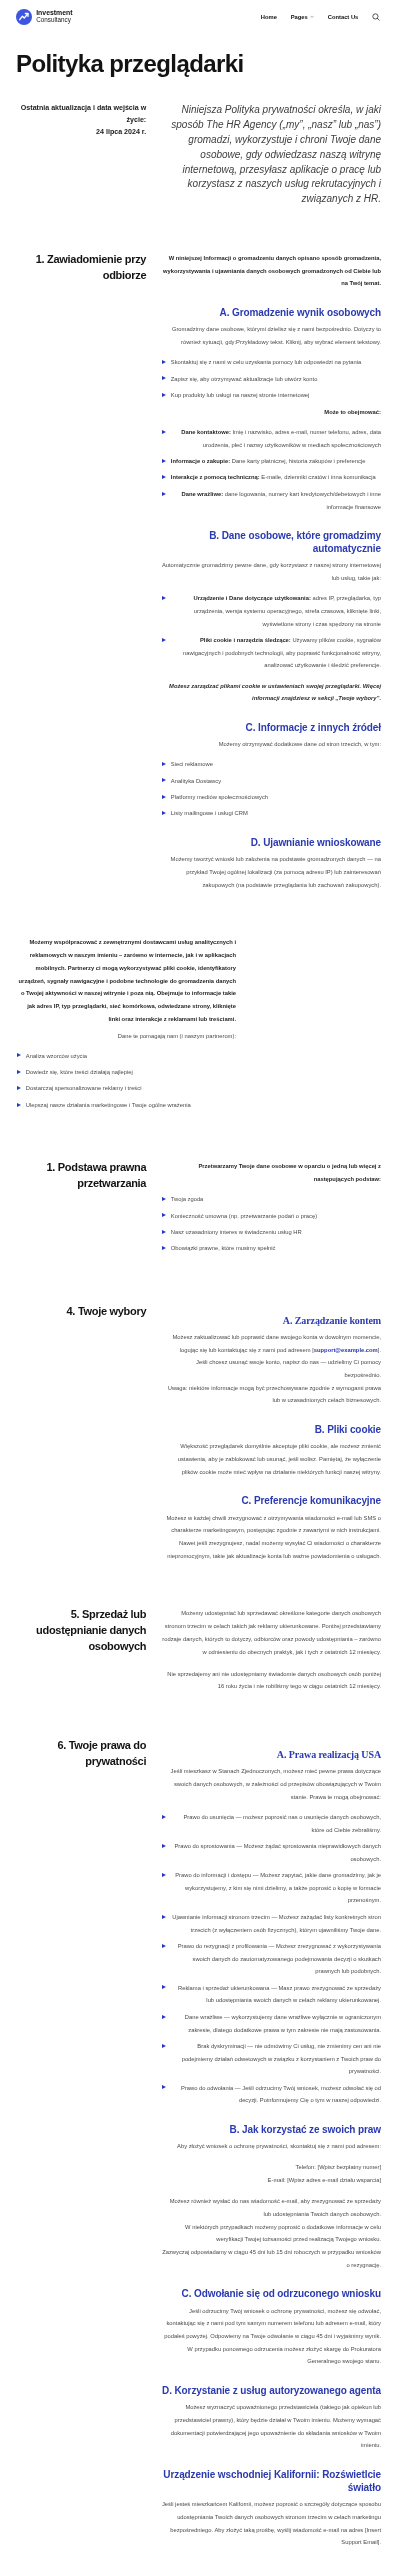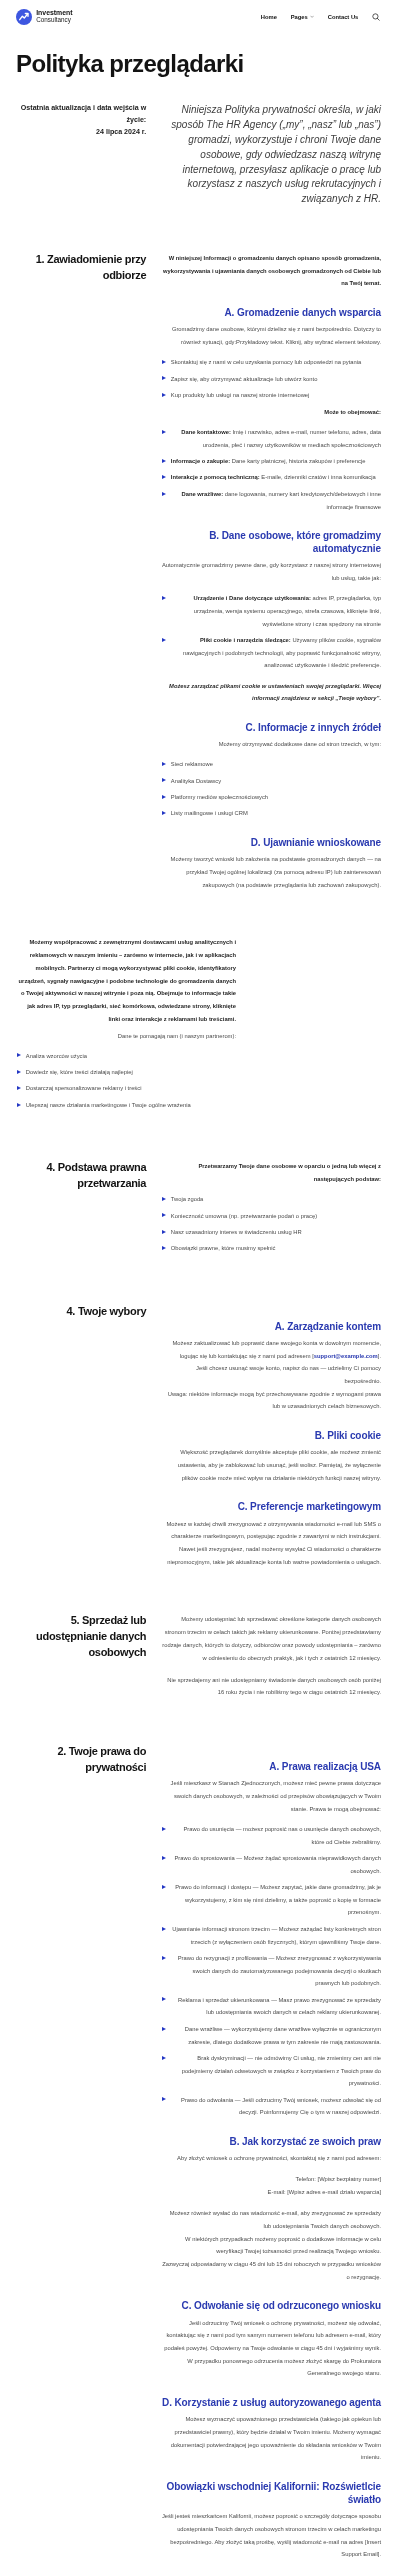--- a/index.html
+++ b/index.html
@@ -25,21 +25,21 @@
   .intro-text{font-style:italic;font-size:10px;line-height:14.8px;color:#3e3e3e;}
   
   .sec{margin-top:44px;}
   .sec h2{font-size:11px;line-height:16px;color:#131313;font-weight:bold;margin:0;letter-spacing:-0.3px;}
   .para{font-size:5.8px;line-height:12.7px;margin:4.2px 0 0 0;}
   .bold-para{font-weight:bold;color:#262626;}
   .note-para{font-weight:bold;font-style:italic;color:#2e2e2e;margin-top:7.4px;}
   .first{margin-top:1.1px;}
   .tight{margin-top:0;}
   h3.blue{font-size:10px;line-height:13px;color:#2a3ab0;font-weight:bold;margin:16px 0 4.2px 0;letter-spacing:-0.1px;}
-  h3.blue.top{margin-top:17px;}
+  h3.blue.top{margin-top:11px;font-family:Liberation Serif, serif;}
   .blist{list-style:none;margin:7.4px 0 0 0;padding:0;}
   .blist li{display:flex;font-size:5.8px;line-height:12.7px;margin:0 0 3.7px 0;}
   .tri{width:0;height:0;border-left:4.2px solid #2438c4;border-top:2.6px solid transparent;border-bottom:2.6px solid transparent;margin:3.7px 5.3px 0 0.5px;flex:none;}
   .blead{font-weight:bold;color:#262626;}
   .email-bold{font-weight:bold;color:#2a3ab0;text-decoration:none;cursor:pointer;}
   .line{display:block;}
   .contact-block{margin-top:8.4px;}
   .contact-block .company{font-weight:bold;color:#262626;font-size:5.8px;line-height:12.7px;}
 </style>
 </head>
@@ -90,21 +90,21 @@
       </div>
       <div class="col-right intro-text">Niniejsza Polityka prywatności określa, w jaki sposób The HR Agency („my”, „nasz” lub „nas”) gromadzi, wykorzystuje i chroni Twoje dane osobowe, gdy odwiedzasz naszą witrynę internetową, przesyłasz aplikacje o pracę lub korzystasz z naszych usług rekrutacyjnych i związanych z HR.</div>
     </div>
 
     <section class="row sec">
       <div class="col-left">
           <h2>1. Zawiadomienie przy odbiorze</h2>
         </div>
       <div class="col-right">
         <p class="para bold-para first">W niniejszej Informacji o gromadzeniu danych opisano sposób gromadzenia, wykorzystywania i ujawniania danych osobowych gromadzonych od Ciebie lub na Twój temat.</p>
-        <h3 class="blue">A. Gromadzenie danych wsparcia</h3>
+        <h3 class="blue">A. Gromadzenie wynik osobowych</h3>
         <p class="para">Gromadzimy dane osobowe, którymi dzielisz się z nami bezpośrednio. Dotyczy to również sytuacji, gdy:Przykładowy tekst. Kliknij, aby wybrać element tekstowy.</p>
         <ul class="blist">
             <li>
               <span class="tri"></span>
               <span class="btxt"><span class="blead"></span><span class="brest">Skontaktuj się z nami w celu uzyskania pomocy lub odpowiedzi na pytania</span></span>
             </li>
             <li>
               <span class="tri"></span>
               <span class="btxt"><span class="blead"></span><span class="brest">Zapisz się, aby otrzymywać aktualizacje lub utwórz konto</span></span>
             </li>
@@ -190,21 +190,21 @@
             <li>
               <span class="tri"></span>
               <span class="btxt"><span class="blead"></span><span class="brest">Ulepszaj nasze działania marketingowe i Twoje ogólne wrażenia</span></span>
             </li>
           </ul>
       </div>
     </section>
 
     <section class="row sec">
       <div class="col-left">
-          <h2>4. Podstawa prawna przetwarzania</h2>
+          <h2>1. Podstawa prawna przetwarzania</h2>
         </div>
       <div class="col-right">
         <p class="para bold-para first">Przetwarzamy Twoje dane osobowe w oparciu o jedną lub więcej z następujących podstaw:</p>
         <ul class="blist">
             <li>
               <span class="tri"></span>
               <span class="btxt"><span class="blead"></span><span class="brest">Twoja zgoda</span></span>
             </li>
             <li>
               <span class="tri"></span>
@@ -226,38 +226,38 @@
       <div class="col-left">
           <h2>4. Twoje wybory</h2>
         </div>
       <div class="col-right">
         <h3 class="blue top">A. Zarządzanie kontem</h3>
         <p class="para"><span>Możesz zaktualizować lub poprawić dane swojego konta w dowolnym momencie, logując się lub kontaktując się z nami pod adresem [</span><a class="email-bold">support@example.com</a><span>].</span></p>
         <p class="para tight">Jeśli chcesz usunąć swoje konto, napisz do nas — udzielimy Ci pomocy bezpośrednio.</p>
         <p class="para tight">Uwaga: niektóre informacje mogą być przechowywane zgodnie z wymogami prawa lub w uzasadnionych celach biznesowych.</p>
         <h3 class="blue">B. Pliki cookie</h3>
         <p class="para">Większość przeglądarek domyślnie akceptuje pliki cookie, ale możesz zmienić ustawienia, aby je zablokować lub usunąć, jeśli wolisz. Pamiętaj, że wyłączenie plików cookie może mieć wpływ na działanie niektórych funkcji naszej witryny.</p>
-        <h3 class="blue">C. Preferencje marketingowym</h3>
+        <h3 class="blue">C. Preferencje komunikacyjne</h3>
         <p class="para">Możesz w każdej chwili zrezygnować z otrzymywania wiadomości e-mail lub SMS o charakterze marketingowym, postępując zgodnie z zawartymi w nich instrukcjami. Nawet jeśli zrezygnujesz, nadal możemy wysyłać Ci wiadomości o charakterze niepromocyjnym, takie jak aktualizacje konta lub ważne powiadomienia o usługach.</p>
       </div>
     </section>
 
     <section class="row sec">
       <div class="col-left">
           <h2>5. Sprzedaż lub udostępnianie danych osobowych</h2>
         </div>
       <div class="col-right">
         <p class="para first">Możemy udostępniać lub sprzedawać określone kategorie danych osobowych stronom trzecim w celach takich jak reklamy ukierunkowane. Poniżej przedstawiamy rodzaje danych, których to dotyczy, odbiorców oraz powody udostępniania – zarówno w odniesieniu do obecnych praktyk, jak i tych z ostatnich 12 miesięcy.</p>
         <p class="para" style="margin-top:9.5px;">Nie sprzedajemy ani nie udostępniamy świadomie danych osobowych osób poniżej 16 roku życia i nie robiliśmy tego w ciągu ostatnich 12 miesięcy.</p>
       </div>
     </section>
 
     <section class="row sec">
       <div class="col-left">
-          <h2>2. Twoje prawa do prywatności</h2>
+          <h2>6. Twoje prawa do prywatności</h2>
         </div>
       <div class="col-right">
         <h3 class="blue top">A. Prawa realizacją USA</h3>
         <p class="para">Jeśli mieszkasz w Stanach Zjednoczonych, możesz mieć pewne prawa dotyczące swoich danych osobowych, w zależności od przepisów obowiązujących w Twoim stanie. Prawa te mogą obejmować:</p>
         <ul class="blist">
             <li>
               <span class="tri"></span>
               <span class="btxt"><span class="blead"></span><span class="brest">Prawo do usunięcia — możesz poprosić nas o usunięcie danych osobowych, które od Ciebie zebraliśmy.</span></span>
             </li>
             <li>
@@ -299,21 +299,21 @@
             <span class="line">Telefon: [Wpisz bezpłatny numer]</span>
             <span class="line">E-mail: [Wpisz adres e-mail działu wsparcia]</span>
           </p>
         <p class="para" style="margin-top:8.4px;">Możesz również wysłać do nas wiadomość e-mail, aby zrezygnować ze sprzedaży lub udostępniania Twoich danych osobowych.</p>
         <p class="para tight">W niektórych przypadkach możemy poprosić o dodatkowe informacje w celu weryfikacji Twojej tożsamości przed realizacją Twojego wniosku.</p>
         <p class="para tight">Zazwyczaj odpowiadamy w ciągu 45 dni lub 15 dni roboczych w przypadku wniosków o rezygnację.</p>
         <h3 class="blue">C. Odwołanie się od odrzuconego wniosku</h3>
         <p class="para">Jeśli odrzucimy Twój wniosek o ochronę prywatności, możesz się odwołać, kontaktując się z nami pod tym samym numerem telefonu lub adresem e-mail, który podałeś powyżej. Odpowiemy na Twoje odwołanie w ciągu 45 dni i wyjaśnimy wynik. W przypadku ponownego odrzucenia możesz złożyć skargę do Prokuratora Generalnego swojego stanu.</p>
         <h3 class="blue">D. Korzystanie z usług autoryzowanego agenta</h3>
         <p class="para">Możesz wyznaczyć upoważnionego przedstawiciela (takiego jak opiekun lub przedstawiciel prawny), który będzie działał w Twoim imieniu. Możemy wymagać dokumentacji potwierdzającej jego upoważnienie do składania wniosków w Twoim imieniu.</p>
-        <h3 class="blue">Obowiązki wschodniej Kalifornii: Rozświetlcie światło</h3>
+        <h3 class="blue">Urządzenie wschodniej Kalifornii: Rozświetlcie światło</h3>
         <p class="para">Jeśli jesteś mieszkańcem Kalifornii, możesz poprosić o szczegóły dotyczące sposobu udostępniania Twoich danych osobowych stronom trzecim w celach marketingu bezpośredniego. Aby złożyć taką prośbę, wyślij wiadomość e-mail na adres [Insert Support Email].</p>
       </div>
     </section>
 
     <section class="row sec">
       <div class="col-left">
           <h2>6. Skontaktuj się z nami</h2>
         </div>
       <div class="col-right">
         <p class="para first">Jeśli masz jakiekolwiek pytania dotyczące niniejszej Polityki prywatności lub sposobu, w jaki przetwarzamy Twoje dane osobowe, możesz się z nami skontaktować:</p>

